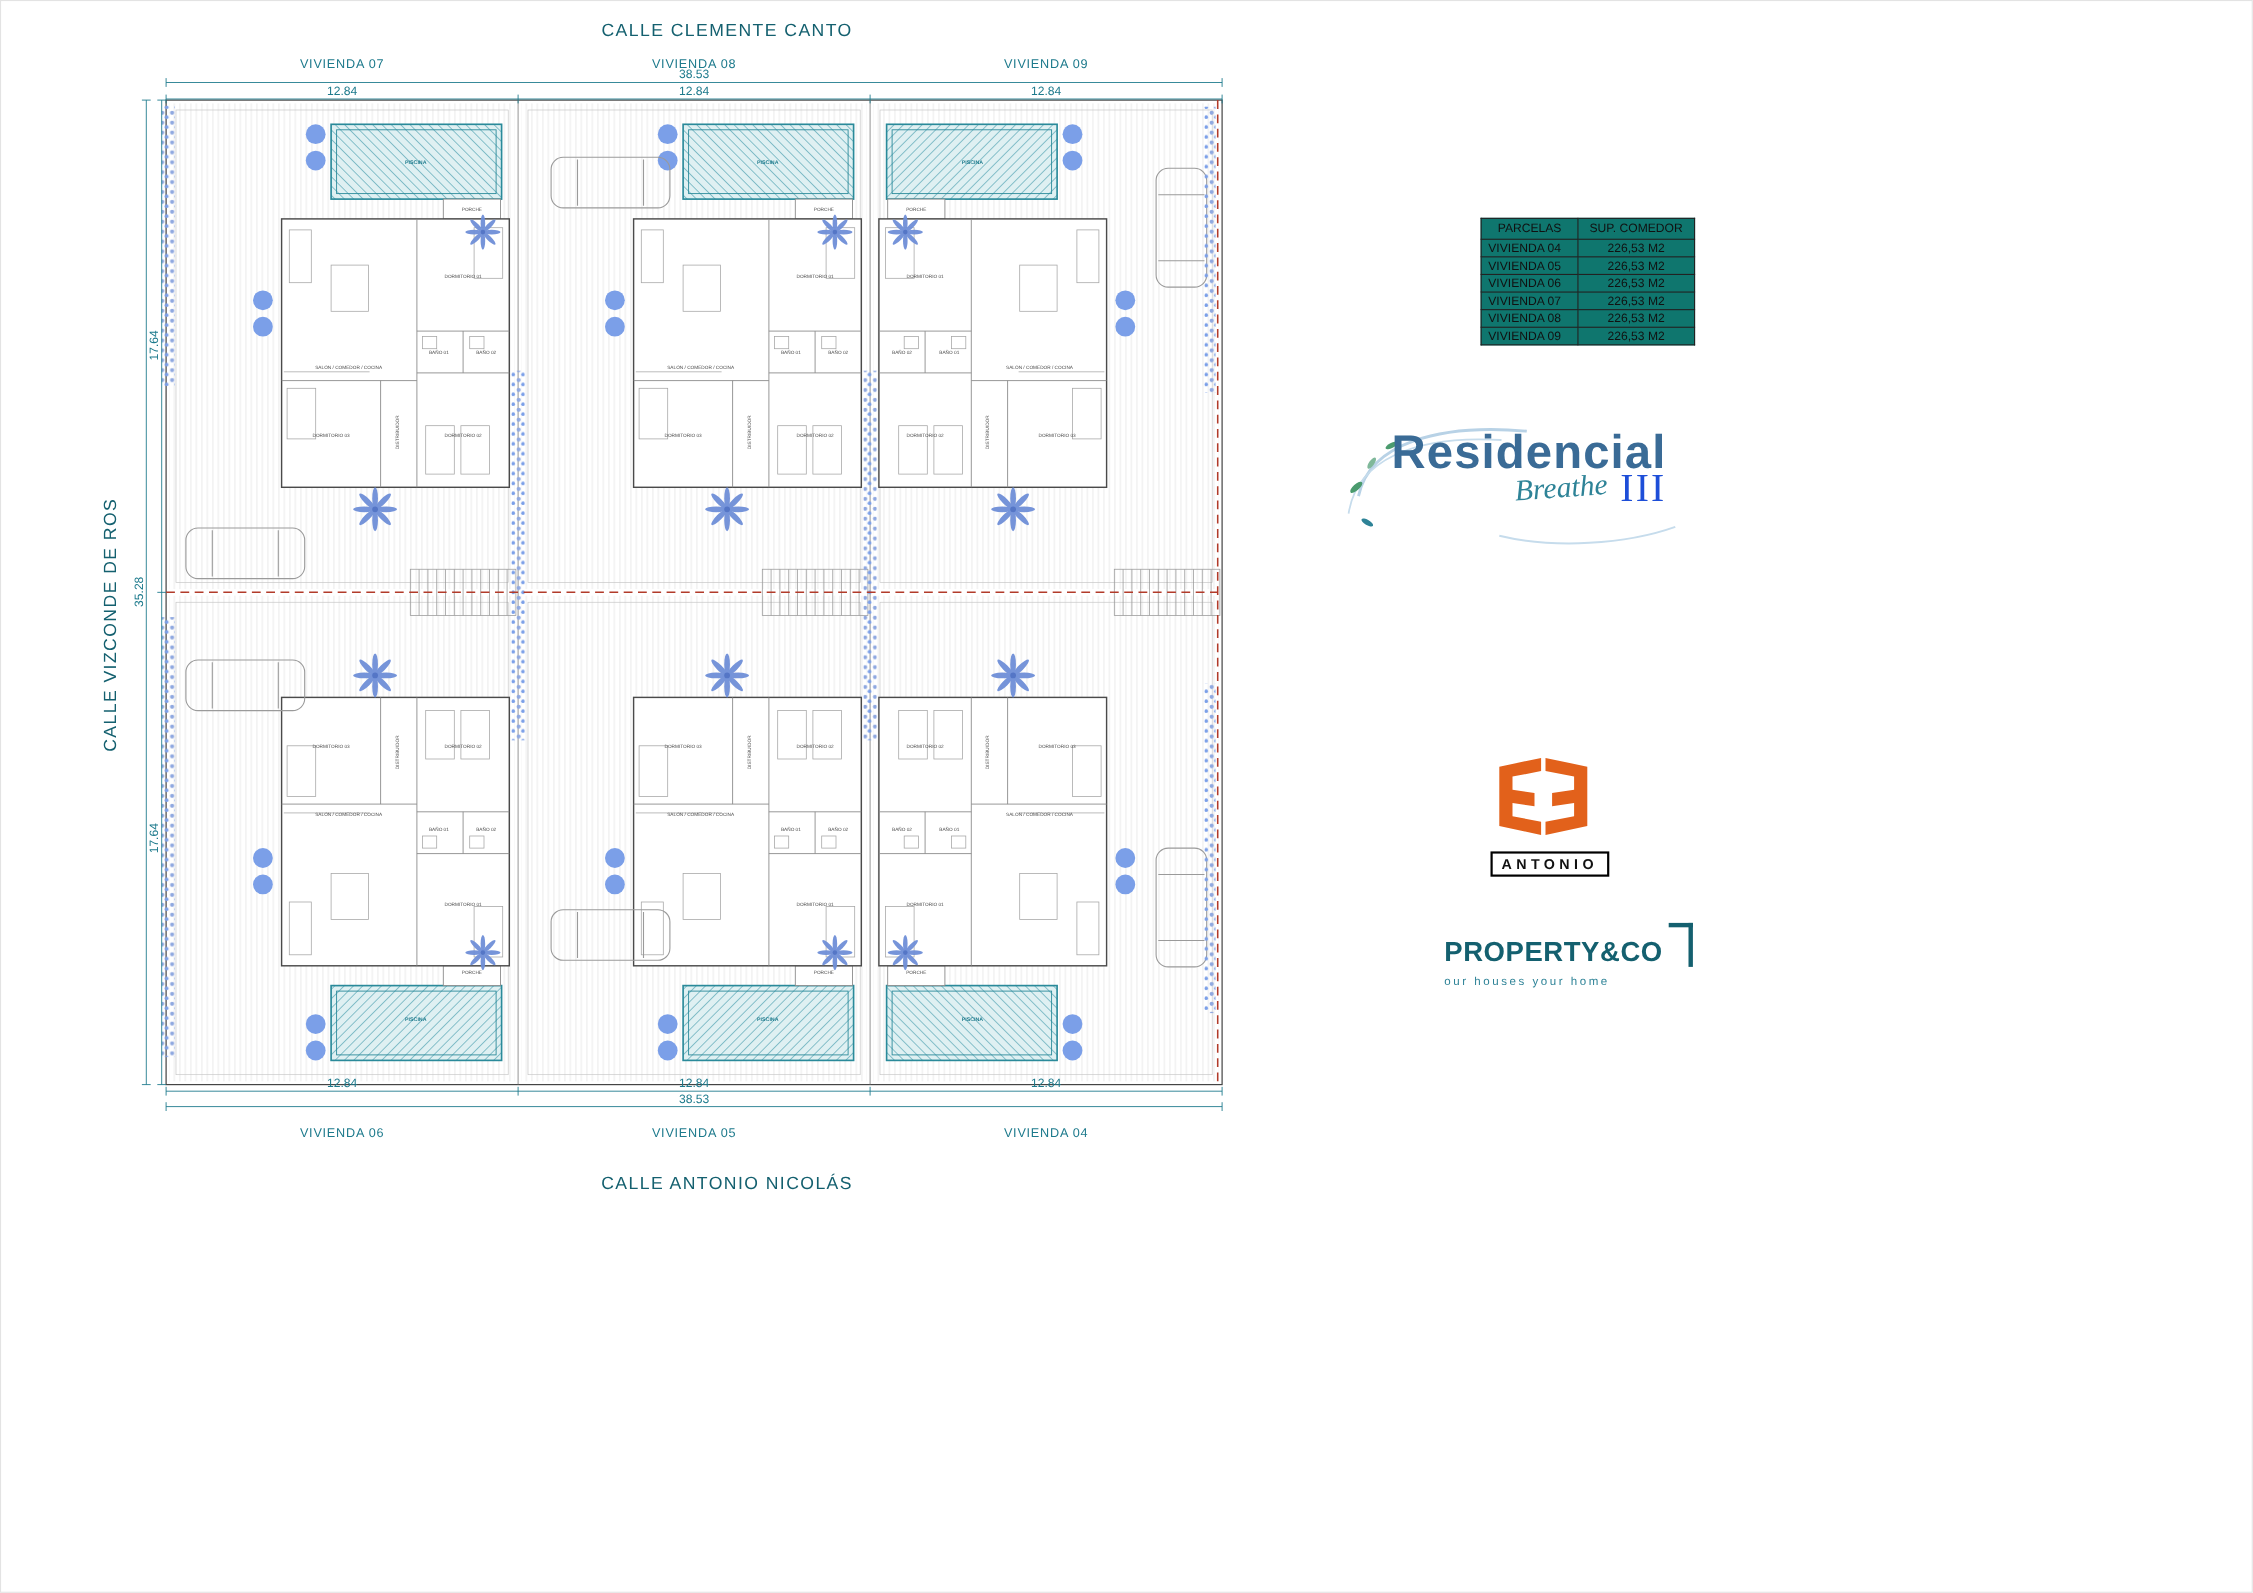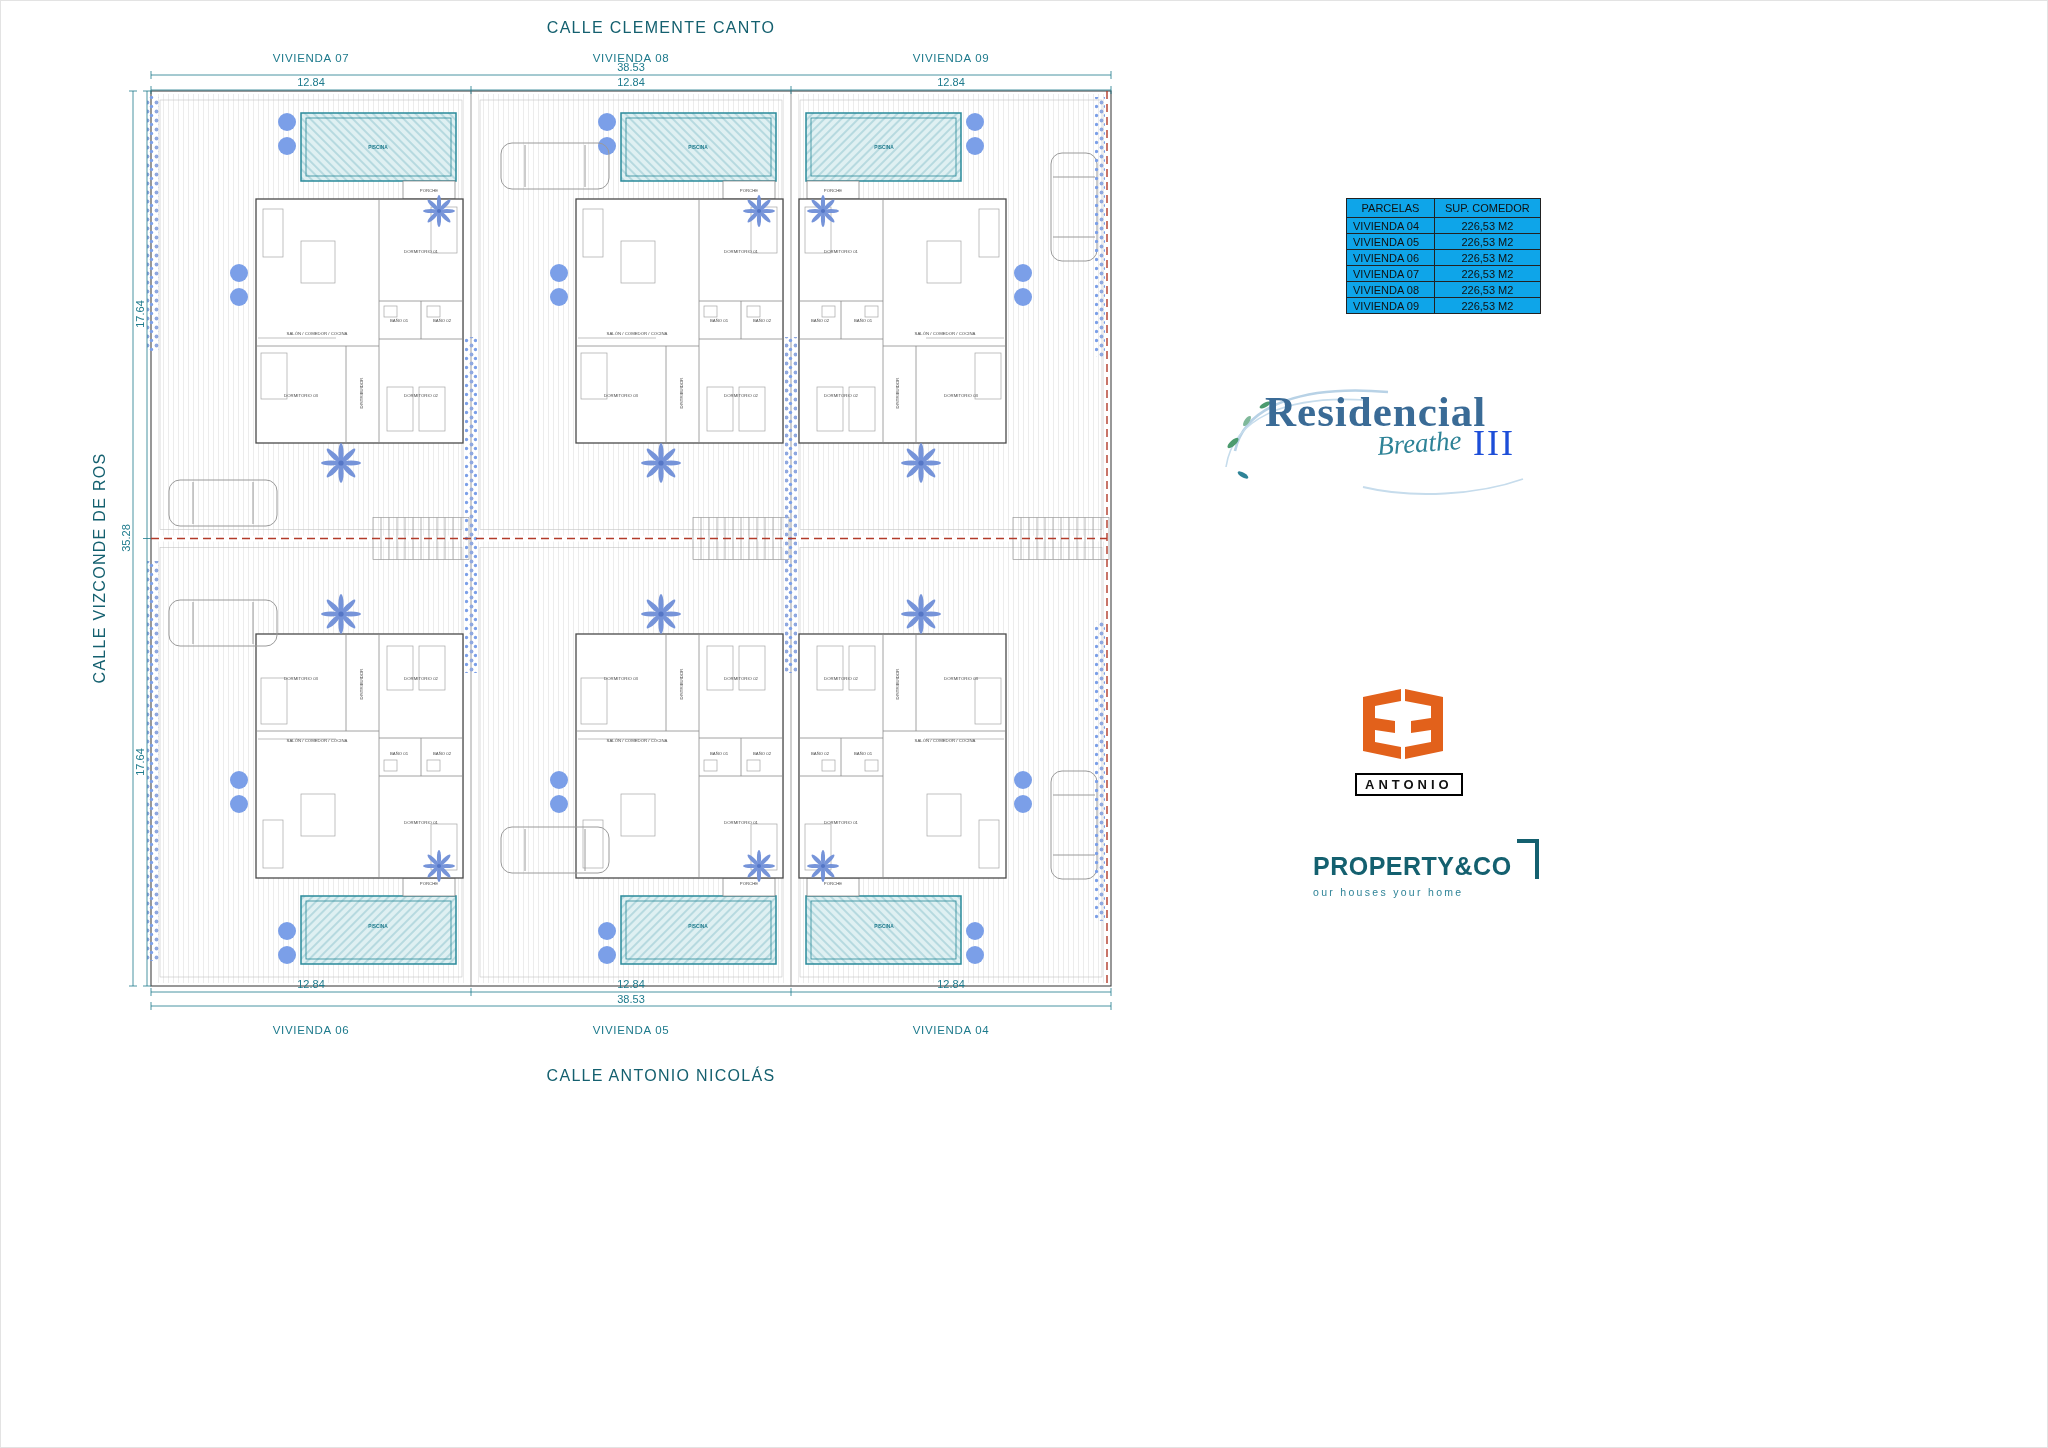--- a/index.html
+++ b/index.html
@@ -13,29 +13,29 @@
   .street{font-size:16px;fill:#14606f;letter-spacing:1.3px;text-anchor:middle}
   .viv{font-size:11.5px;fill:#1d7a8c;letter-spacing:.7px;text-anchor:middle}
   .dim{font-size:11px;fill:#1d7a8c;text-anchor:middle}
   .dimline path{stroke:#1d7a8c;stroke-width:.8;fill:none}
   .redline{stroke:#b23b2a;stroke-width:1.4;fill:none;stroke-dasharray:8 5}
   .room-label{font-size:4.3px;fill:#4a4a4a;text-anchor:middle}
   .pool-label{font-size:4.8px;fill:#1d7a8c;font-weight:bold;text-anchor:middle}
 
   
   .title-block{position:absolute;left:1252px;top:88px;color:#14606f;font-size:15.5px;line-height:27px;letter-spacing:.2px}
-  .parcel-table{position:absolute;left:1345px;top:197px;border-collapse:collapse;font-size:11px;color:#111;background:#0ea5e9}
+  .parcel-table{position:absolute;left:1345px;top:197px;border-collapse:collapse;font-size:11px;color:#111;background:#0f766e}
   .parcel-table th,.parcel-table td{border:1px solid #222;padding:1.5px 6px}
   .parcel-table th{font-weight:400;text-align:center;padding:3px 10px}
   .parcel-table td:first-child{text-align:left;min-width:88px}
   .parcel-table td:last-child{text-align:center;min-width:100px}
 
   .logo-residencial{position:absolute;left:1212px;top:386px;width:316px;height:128px}
   .logo-residencial .swirl{position:absolute;left:0;top:-8px}
-  .res-line1{position:relative;font-family:Liberation Serif, serif;font-weight:bold;font-size:43px;color:#3a6b96;margin-left:52px;letter-spacing:1px}
+  .res-line1{position:relative;font-family:Liberation Sans, sans-serif;font-weight:bold;font-size:43px;color:#3a6b96;margin-left:52px;letter-spacing:1px}
   .res-line2{display:flex;align-items:flex-end;justify-content:flex-end;margin-right:14px;margin-top:-8px;position:relative}
   .breathe{font-family:"Liberation Serif",serif;font-style:italic;font-size:27px;color:#2e8397;margin-right:12px;transform:rotate(-4deg)}
   .roman{font-family:"Liberation Serif",serif;font-weight:normal;font-size:36px;line-height:.85;color:#1d4ed8;letter-spacing:2px}
 
   .logo-ediras{position:absolute;left:1354px;top:684px;width:96px;text-align:center}
   .ediras-box{display:inline-block;margin-top:6px;border:2px solid #000;padding:2px 8px;font-size:13px;font-weight:bold;letter-spacing:4px;color:#111}
 
   .logo-property{position:absolute;left:1312px;top:850px;width:250px}
   .prop-row{display:flex;align-items:flex-end}
   .prop-name{font-size:25px;font-weight:600;color:#14606f;letter-spacing:.5px;line-height:1}

